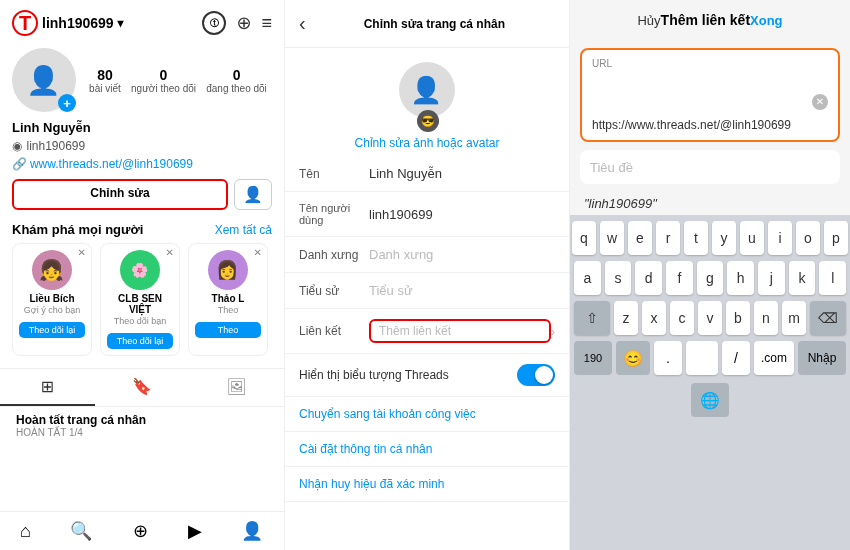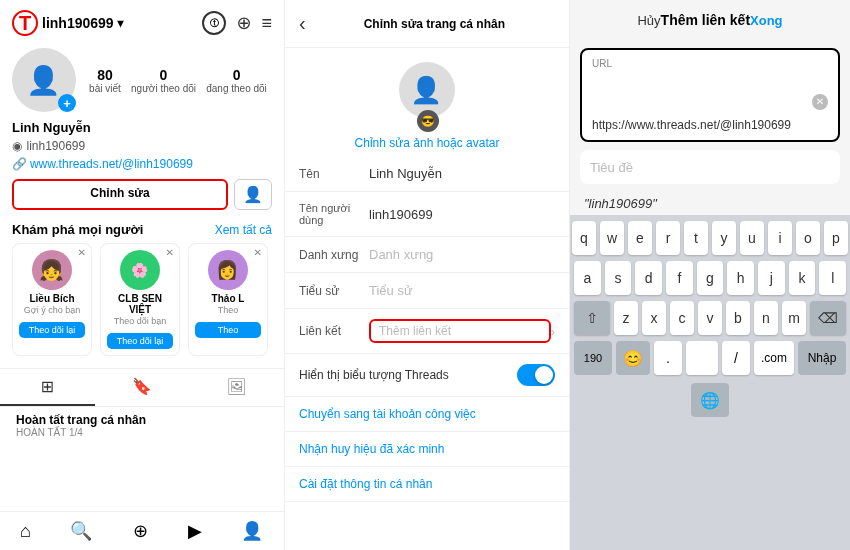--- a/index.html
+++ b/index.html
@@ -387,21 +387,21 @@
       color: #0095f6;
       font-weight: 600;
       cursor: pointer;
     }
 
     .addlink-url-box {
       margin: 8px 10px 4px;
       background: #fff;
       border-radius: 8px;
       padding: 8px 10px;
-      border: 2px solid #000000;
+      border: 2px solid #f97316;
     }
     .addlink-url-label {
       font-size: 10px;
       color: #888;
       margin-bottom: 2px;
     }
     .addlink-url-row {
       display: flex;
       align-items: center;
       justify-content: space-between;
@@ -708,22 +708,22 @@
   </div>
 
   <div class="edit-toggle-row">
     <span class="edit-toggle-label">Hiển thị biểu tượng Threads</span>
     <div class="toggle-switch">
       <div class="toggle-knob"></div>
     </div>
   </div>
 
   <div class="edit-action-link">Chuyển sang tài khoản công việc</div>
+  <div class="edit-action-link">Cài đặt thông tin cá nhân</div>
   <div class="edit-action-link">Nhận huy hiệu đã xác minh</div>
-  <div class="edit-action-link">Cài đặt thông tin cá nhân</div>
 </div>
 
 <div class="panel-addlink">
 
   <div class="addlink-header">
     <span class="addlink-cancel">Hủy</span>
     <span class="addlink-title">Thêm liên kết</span>
     <span class="addlink-done">Xong</span>
   </div>
 

